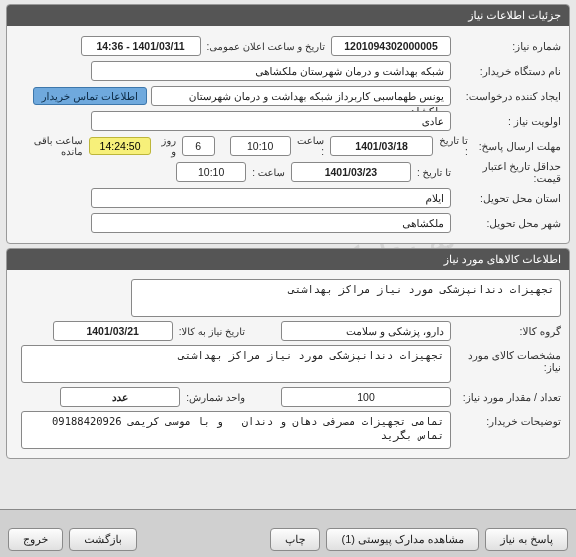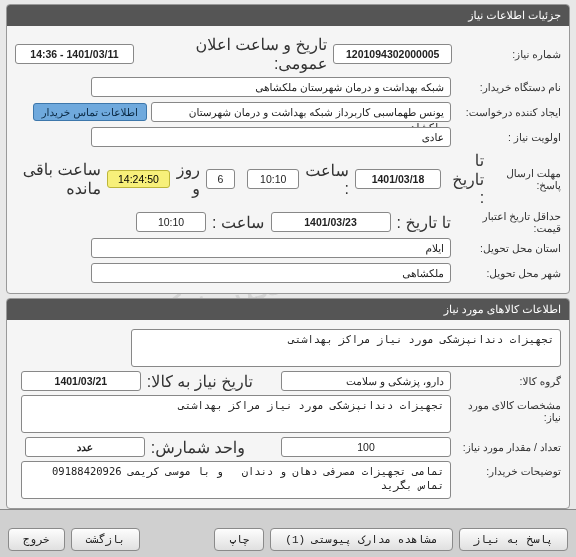--- a/index.html
+++ b/index.html
@@ -64,21 +64,21 @@
     height: 20px;
     line-height: 15px;
     color: #222;
     text-align: right;
   }
   .field.w-sm { width: 70px; text-align: center; }
   .field.w-md { width: 120px; text-align: center; font-weight: bold; }
   .field.w-lg { width: 300px; }
   .field.w-xl { width: 360px; }
   .inline-label {
-    font-size: 16px;
+    font-size: 10px;
     padding: 0 6px;
     color: #333;
   }
   .yellow-chip {
     background: #f7f07a;
     border: 1px solid #bdb63a;
     border-radius: 3px;
     padding: 2px 10px;
     font-size: 10.5px;
     text-align: right;
@@ -112,21 +112,21 @@
     z-index: 3;
   }
   .btn {
     background: linear-gradient(#fdfdfd,#e0e0e0);
     border: 1px solid #8a8a8a;
     border-radius: 4px;
     padding: 4px 14px;
     font-size: 11px;
     color: #222;
     cursor: pointer;
-    font-family: Liberation Mono, monospace;
+    font-family: Liberation Sans, sans-serif;
     margin-top: 12px;
   }
   .spacer { flex: 1; }
 </style>
 </head>
 <body>
 
 <div class="watermark">سامانه تدارکات الکترونیکی دولت</div>
 
 <div class="panel">
@@ -195,21 +195,21 @@
   <div class="panel-header">اطلاعات کالاهای مورد نیاز</div>
   <div class="panel-body">
 
     <div class="row" style="align-items:flex-start">
       <textarea class="field" readonly="" style="">تجهیزات دندانپزشکی مورد نیاز مراکز بهداشتی</textarea>
     </div>
 
     <div class="row">
       <span class="label">گروه کالا:</span>
       <span class="field" style="width:170px">دارو، پزشکی و سلامت</span>
-      <span class="inline-label" style="margin-right:22px">تاریخ نیاز به کالا:</span>
+      <span class="inline-label" style="margin-right:30px">تاریخ نیاز به کالا:</span>
       <span class="field w-md">1401/03/21</span>
     </div>
 
     <div class="row" style="align-items:flex-start">
       <span class="label" style="padding-top:4px">مشخصات کالای مورد نیاز:</span>
       <textarea class="field" readonly="" style="">تجهیزات دندانپزشکی مورد نیاز مراکز بهداشتی</textarea>
     </div>
 
     <div class="row">
       <span class="label">تعداد / مقدار مورد نیاز:</span>

